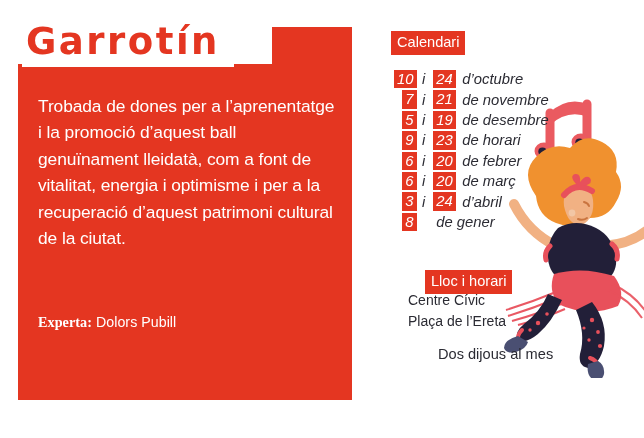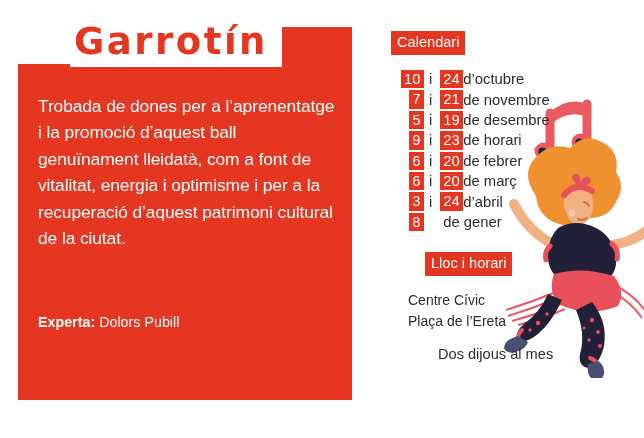--- a/index.html
+++ b/index.html
@@ -54,21 +54,20 @@
     z-index: 5;
     background: #ffffff;
     padding: 2px 14px 3px 4px;
     color: #e43621;
     font-family: "DejaVu Sans", sans-serif;
     font-weight: bold;
     font-size: 37px;
     letter-spacing: 2.5px;
     line-height: 1.16;
     white-space: nowrap;
-    margin-left: 48px;
   }
 
   .body-copy {
     position: absolute;
     left: 38px;
     top: 93px;
     width: 300px;
     z-index: 4;
     color: #ffffff;
     font-size: 17.4px;
@@ -81,20 +80,21 @@
     left: 38px;
     top: 314px;
     z-index: 4;
     color: #ffffff;
     font-size: 14.2px;
     letter-spacing: 0.05px;
     white-space: nowrap;
   }
   .expert-line .expert-label {
     font-weight: bold;
+    font-family: Liberation Serif, serif;
   }
 
   
   .right-panel {
     position: absolute;
     left: 380px; top: 0;
     width: 264px; height: 352px;
   }
 
   .section-badge {
@@ -109,23 +109,24 @@
 
   .calendari-badge-wrap {
     position: absolute;
     left: 11px;
     top: 31px;
     z-index: 6;
   }
 
   .calendar-list {
     position: absolute;
-    left: 18px;
+    left: 11px;
     top: 69px;
     z-index: 6;
+    font-style: italic;
   }
   .cal-row {
     display: flex;
     align-items: center;
     height: 20.4px;
     white-space: nowrap;
   }
   .daycol {
     width: 26px;
     display: flex;
@@ -143,30 +144,30 @@
     color: #2b2b33;
     font-size: 14.6px;
     padding: 0 5px;
   }
   .conj.blank {
     color: transparent;
   }
   .monthname {
     color: #2b2b33;
     font-size: 14.8px;
-    padding-left: 0;
+    padding-left: 6px;
   }
   .monthname.solo {
     padding-left: 6px;
   }
 
   .lloc-badge-wrap {
     position: absolute;
     left: 11px;
-    top: 252px;
+    top: 270px;
     z-index: 6;
     padding-left: 34px;
   }
   .venue-lines {
     position: absolute;
     left: 28px;
     top: 290px;
     z-index: 6;
     color: #2b2b33;
     font-size: 14px;

